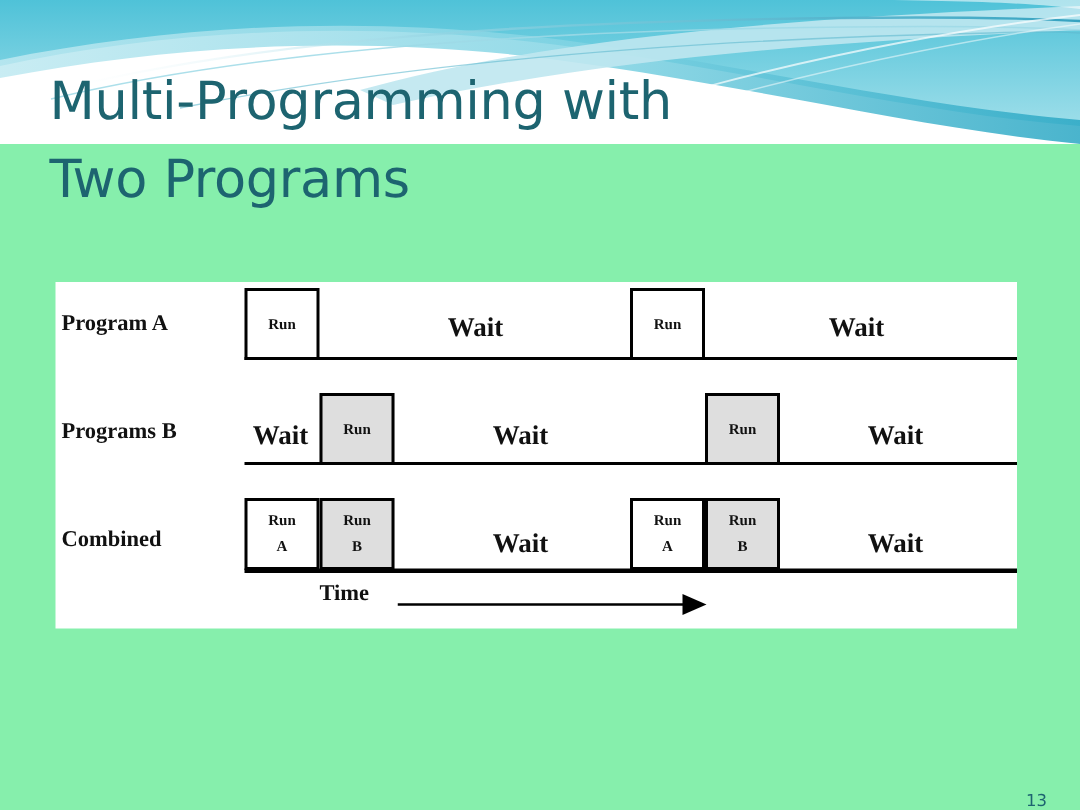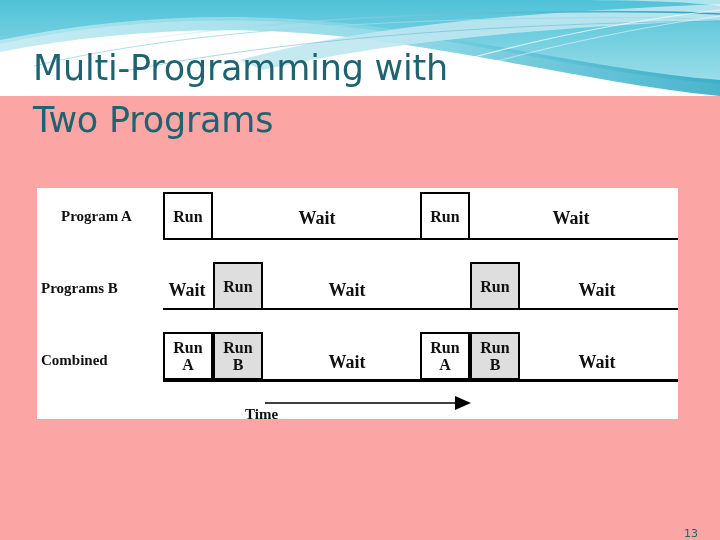--- a/index.html
+++ b/index.html
@@ -13,21 +13,21 @@
     position: relative;
     overflow: hidden;
     font-family: "Liberation Sans", sans-serif;
   }
 
   
   .slide {
     position: absolute;
     left: 0; top: 0;
     width: 720px; height: 540px;
-    background: #fca5a5;
+    background: #86efac;
   }
 
   
   .banner {
     position: absolute;
     left: 0; top: 0;
     width: 720px; height: 96px;
     overflow: hidden;
     pointer-events: none;
   }
@@ -89,21 +89,21 @@
   .box {
     position: absolute;
     box-sizing: border-box;
     border: 2px solid #000000;
     display: flex;
     flex-direction: column;
     align-items: center;
     justify-content: center;
     font-family: "Liberation Serif", serif;
     font-weight: bold;
-    font-size: 16px;
+    font-size: 10px;
     color: #111111;
     line-height: 17px;
   }
   .box.white { background: #ffffff; }
   .box.grey  { background: #dedede; }
 
   
   .wait {
     position: absolute;
     font-family: "Liberation Serif", serif;
@@ -181,21 +181,21 @@
   </div>
 
   <div class="title-block">
     <div class="title-line">Multi-Programming with</div>
     <div class="title-line">Two Programs</div>
   </div>
 
   <div class="diagram">
 
     <div class="row" style="top:0px;height:54px;">
-      <div class="row-label" style="top:20px;margin-left:20px;">Program A</div>
+      <div class="row-label" style="top:20px;">Program A</div>
 
       <div class="box white" style="left:126px; top:4px; width:50px; height:48px;">
         <span>Run</span>
       </div>
 
       <div class="wait" style="left:280px; top:20px;">Wait</div>
 
       <div class="box white" style="left:383px; top:4px; width:50px; height:48px;">
         <span>Run</span>
       </div>
@@ -248,21 +248,21 @@
       <div class="box grey" style="left:433px; top:4px; width:50px; height:48px;">
         <span>Run</span>
         <span>B</span>
       </div>
 
       <div class="wait" style="left:560px; top:24px;">Wait</div>
 
       <div class="baseline thick" style="top:51px;"></div>
     </div>
 
-    <div class="time-label" style="left:176px; top:218px;margin-left:32px;">Time</div>
+    <div class="time-label" style="left:176px; top:200px;">Time</div>
     <div class="time-arrow" style="left:228px; top:206px;">
       <svg width="210" height="18" viewBox="0 0 210 18" xmlns="http://www.w3.org/2000/svg">
         <line x1="0" y1="9" x2="192" y2="9" stroke="#000000" stroke-width="1.6"></line>
         <polygon points="190,2 206,9 190,16" fill="#000000"></polygon>
       </svg>
     </div>
 
   </div>
 
   <div class="page-number">13</div>

